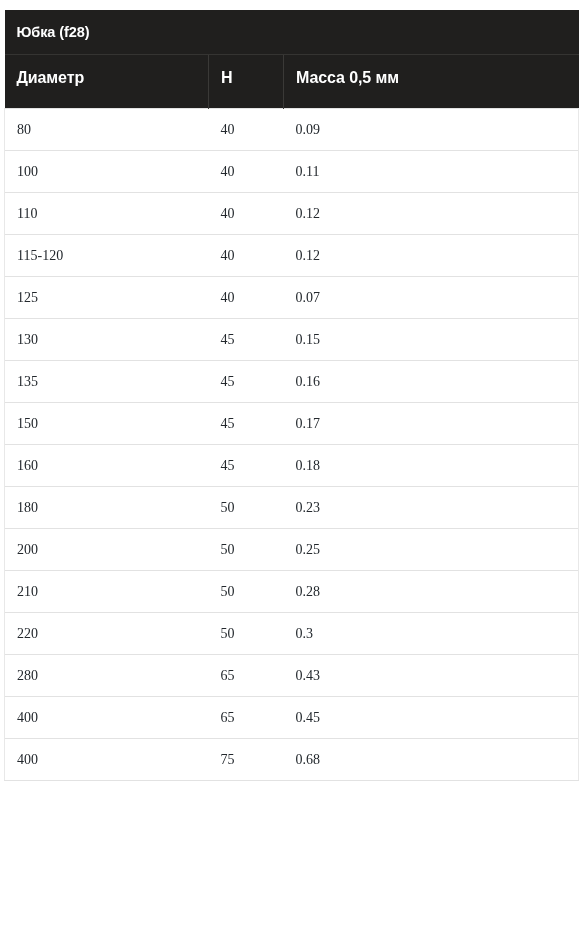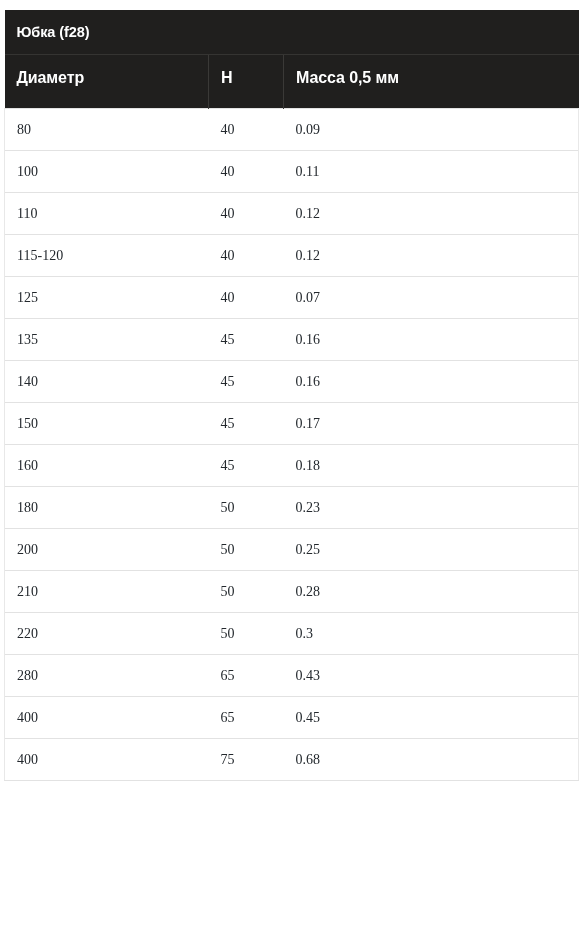--- a/index.html
+++ b/index.html
@@ -140,26 +140,26 @@
             <td>115-120</td>
             <td>40</td>
             <td>0.12</td>
           </tr>
           <tr class="data-row">
             <td>125</td>
             <td>40</td>
             <td>0.07</td>
           </tr>
           <tr class="data-row">
+            <td>130</td>
+            <td>45</td>
+            <td>0.15</td>
+          </tr>
+          <tr class="data-row">
             <td>135</td>
-            <td>45</td>
-            <td>0.16</td>
-          </tr>
-          <tr class="data-row">
-            <td>140</td>
             <td>45</td>
             <td>0.16</td>
           </tr>
           <tr class="data-row">
             <td>150</td>
             <td>45</td>
             <td>0.17</td>
           </tr>
           <tr class="data-row">
             <td>160</td>

